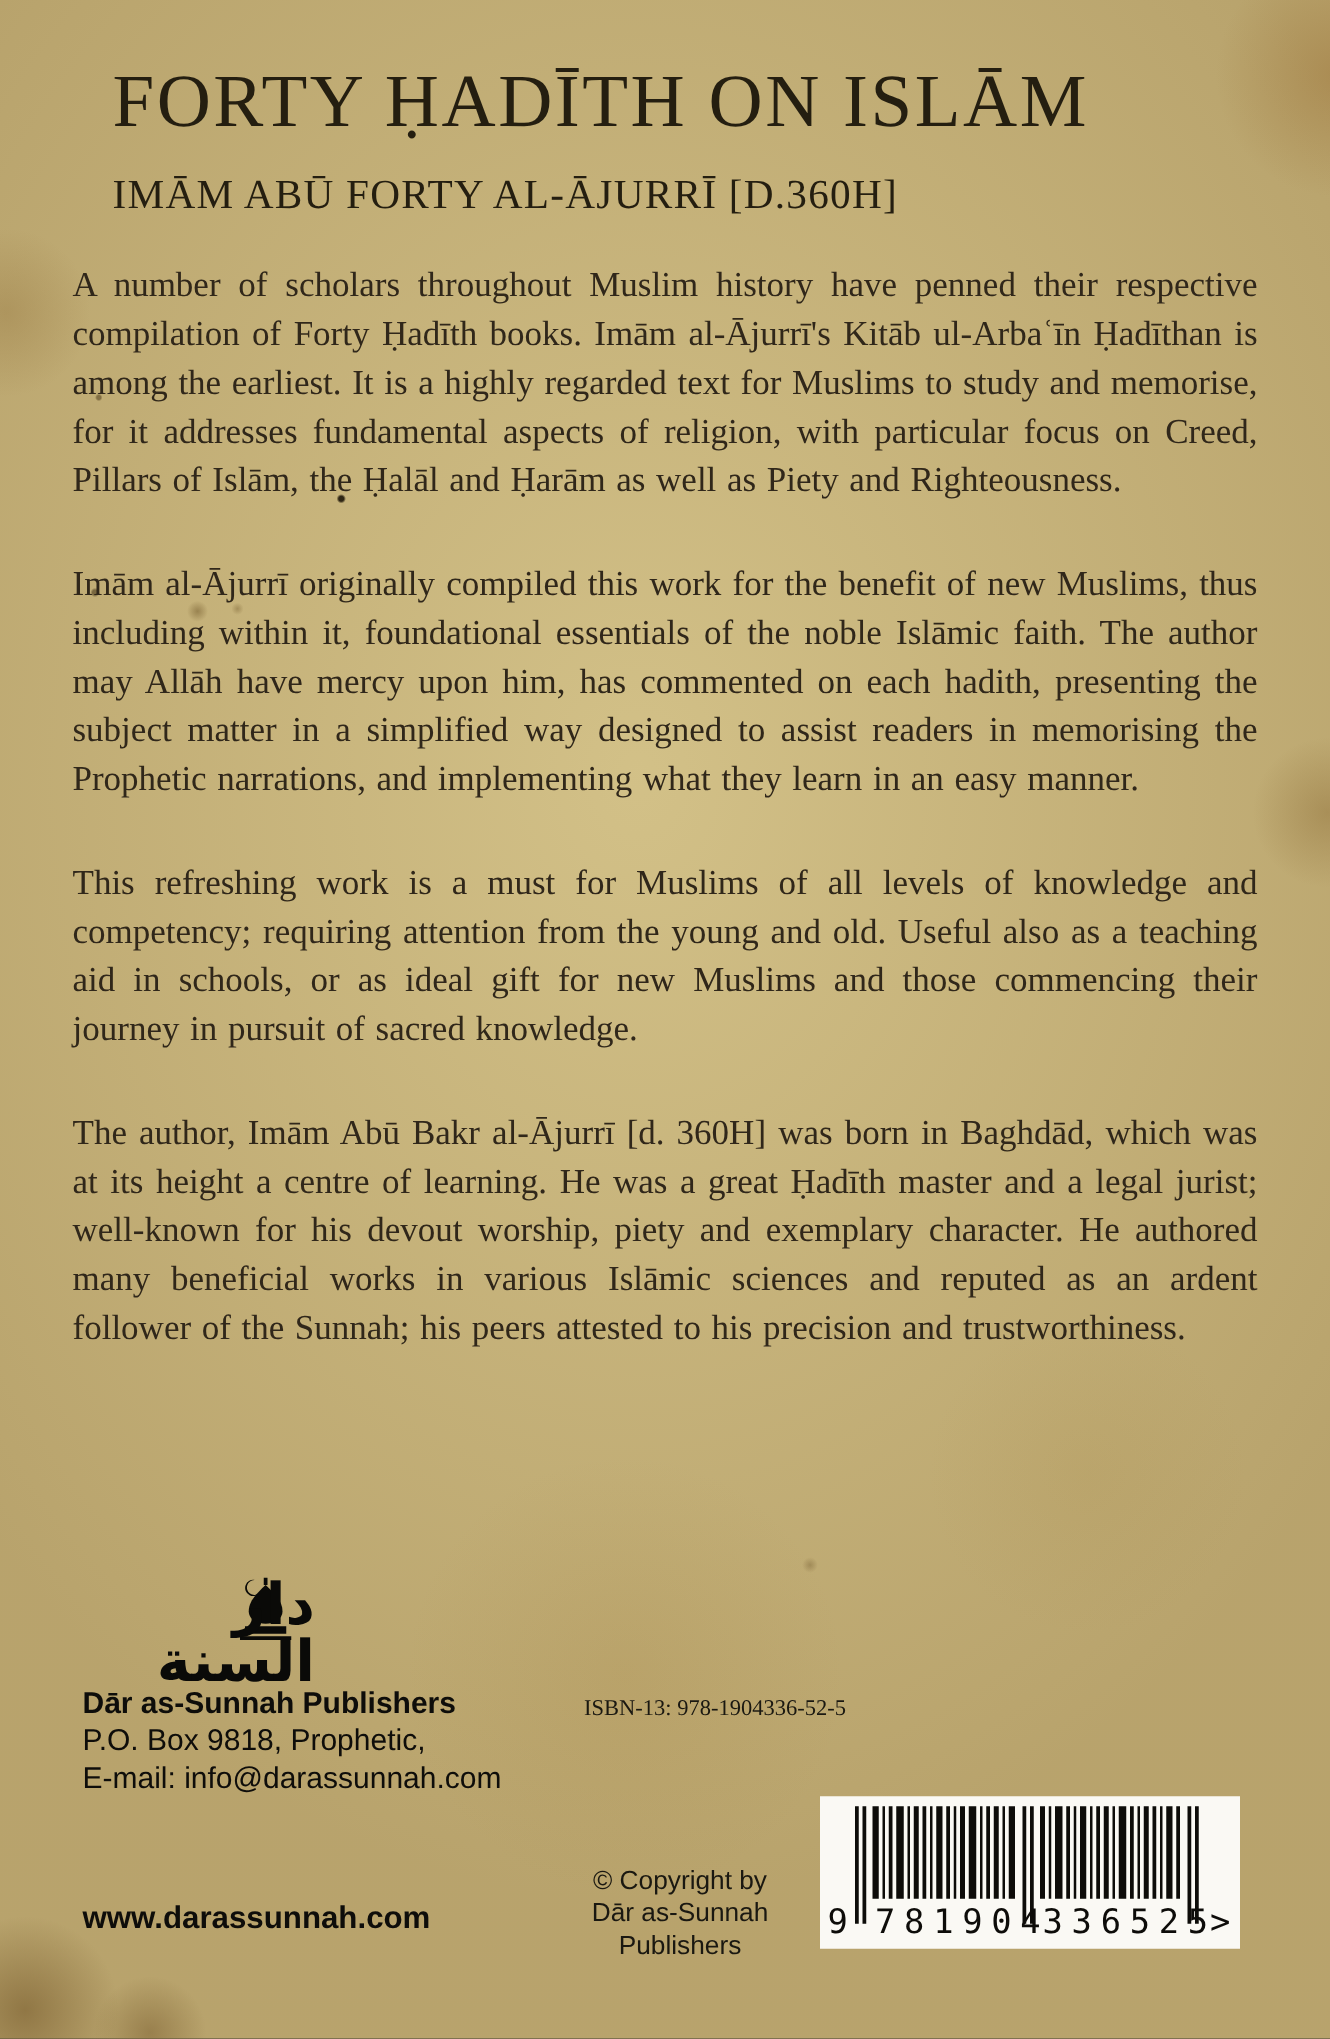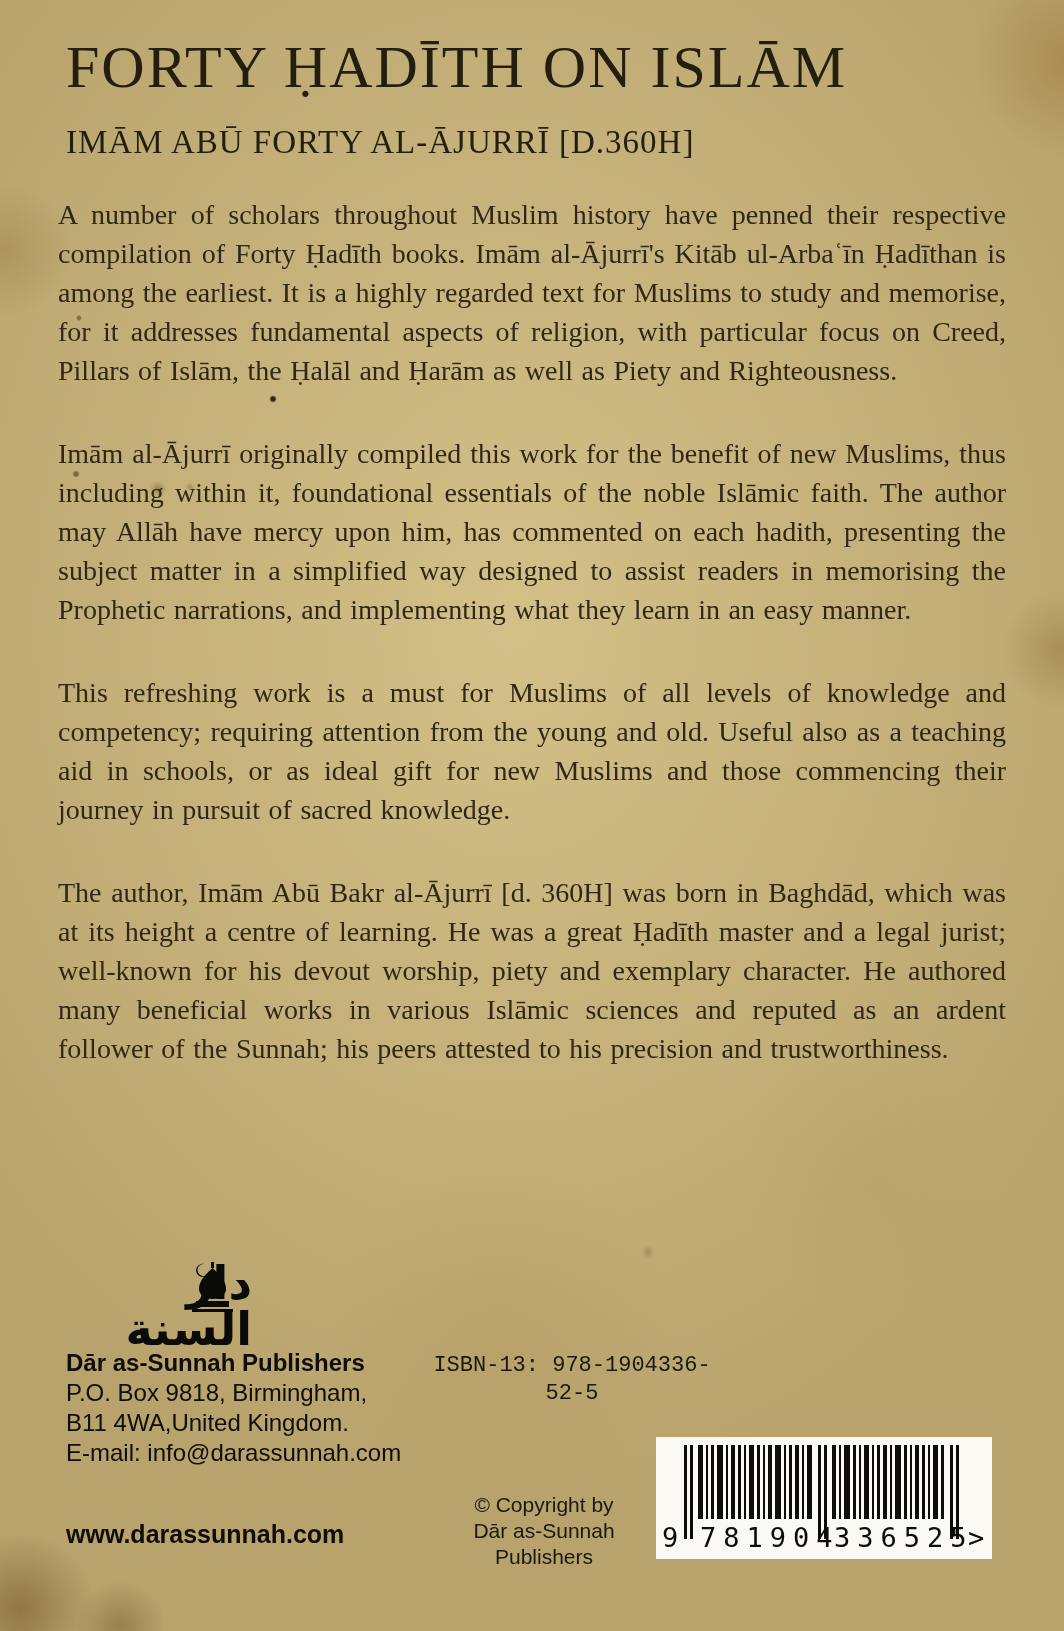--- a/index.html
+++ b/index.html
@@ -21,21 +21,21 @@
       radial-gradient(circle 100px at 20px 1608px, rgba(105,75,30,0.5), transparent 75%),
       radial-gradient(circle 60px at 120px 1626px, rgba(105,75,30,0.4), transparent 75%),
       radial-gradient(circle 130px at 1070px 60px, rgba(150,105,45,0.4), transparent 75%),
       radial-gradient(circle 80px at 1062px 650px, rgba(130,95,40,0.35), transparent 75%),
       radial-gradient(circle 90px at 5px 250px, rgba(135,100,45,0.28), transparent 75%),
       radial-gradient(circle 220px at 500px 1340px, rgba(160,125,60,0.15), transparent 80%),
       radial-gradient(circle 160px at 870px 1180px, rgba(170,140,75,0.15), transparent 80%),
       radial-gradient(ellipse 700px 900px at 48% 38%, rgba(240,225,165,0.28), rgba(125,95,45,0.20));
   }
 
-  header { padding:34px 66px 0 66px; }
+  header { padding:48px 66px 0 66px;margin-left:24px; }
   h1 {
     margin:0; font-weight:normal;
     font-size:60px; line-height:1.1;
     letter-spacing:2px; color:#241e10;
   }
   h2 {
     margin:24px 0 0 0; font-weight:normal;
     font-size:33px; letter-spacing:1px; color:#241e10;
   }
 
@@ -65,22 +65,22 @@
   .pub-info .pub-name { font-weight:bold; }
 
   .website {
     position:absolute; left:66px; top:1520px;
     font-family:"Liberation Sans", sans-serif;
     font-weight:bold; font-size:25px; color:#0e0d0a;
   }
 
   .isbn-block {
     position:absolute; left:432px; top:1352px; width:280px;
-    font-family:Liberation Mono, monospace;
-    font-size:22px; line-height:28px; color:#1a1811;
+    font-family:Liberation Serif, serif;
+    font-size:18px; line-height:28px; color:#1a1811;
     text-align:center;
   }
 
   .copyright {
     position:absolute; left:428px; top:1492px; width:232px;
     font-family:"Liberation Sans", sans-serif;
     font-size:21px; line-height:26px; color:#1a1811;
     text-align:center;
   }
 
@@ -123,22 +123,21 @@
       <path d="M14 2 a6 6 0 1 0 4 10 a6.5 6.5 0 1 1 -4 -10 Z" fill="#0a0a08"></path>
       <path d="M22.5 6 C 15 13, 9 19, 9 27 C 9 33, 15 37, 22.5 37 C 30 37, 36 33, 36 27 C 36 19, 30 13, 22.5 6 Z" fill="#0a0a08"></path>
       <rect x="6" y="39" width="33" height="6" fill="#0a0a08"></rect>
       <rect x="2" y="47" width="41" height="3" fill="#0a0a08"></rect>
     </svg>
     <span class="arabic" dir="rtl">دار السنة</span>
   </div>
 
   <div class="pub-info">
     <div class="pub-name">Dār as-Sunnah Publishers</div>
-    <div>P.O. Box 9818, Birmingham,</div>
-    <div>B11 4WA,United Kingdom.</div>
+    <div>P.O. Box 9818, Prophetic,</div>
     <div>E-mail: info@darassunnah.com</div>
   </div>
 
   <div class="website">www.darassunnah.com</div>
 
   <div class="isbn-block">
     <div>ISBN-13: 978-1904336-52-5</div>
   </div>
 
   <div class="copyright">

